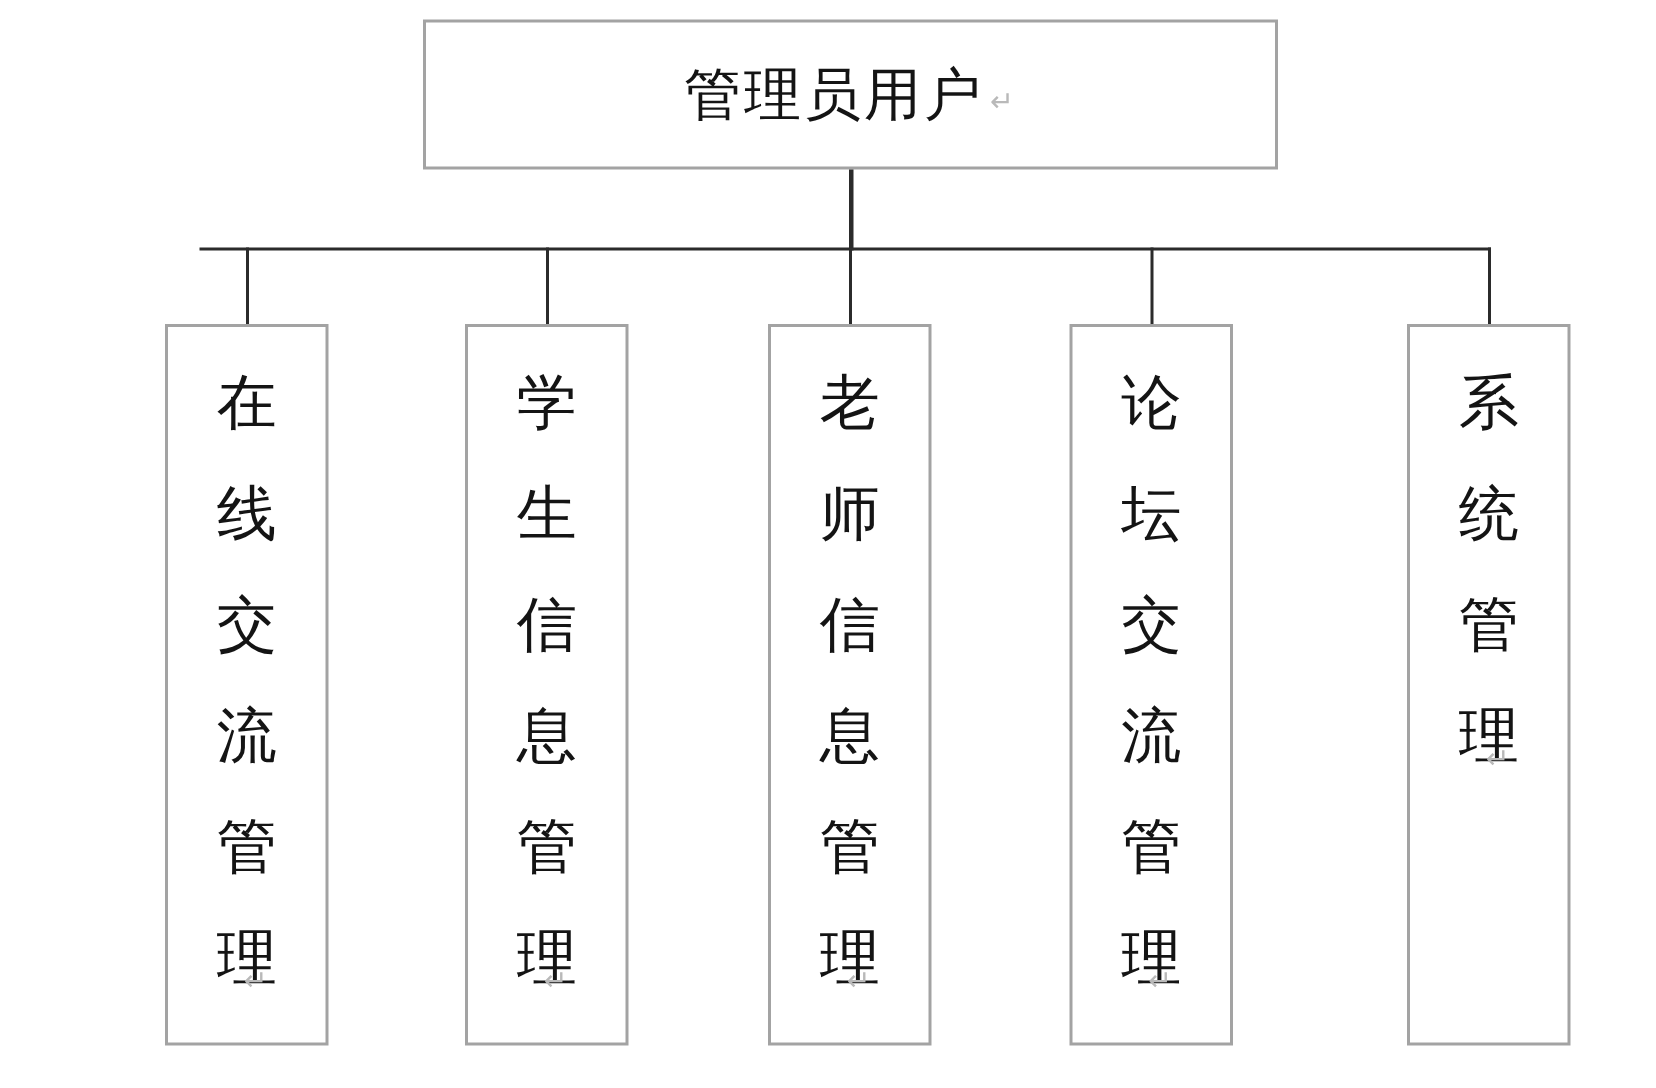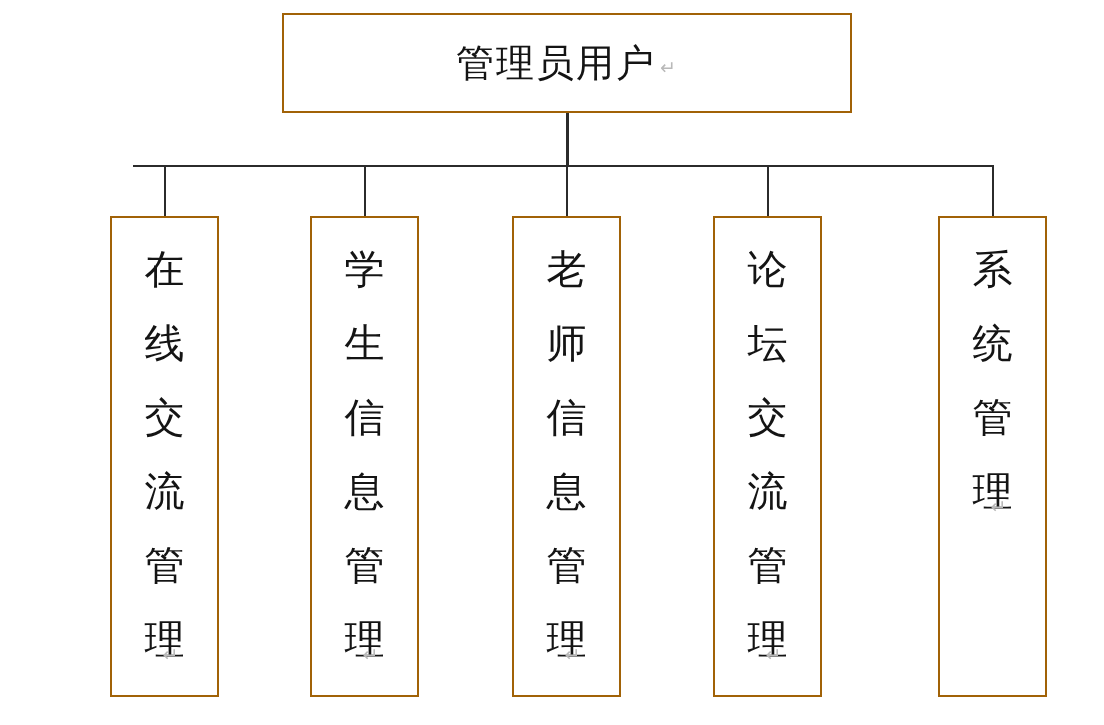--- a/index.html
+++ b/index.html
@@ -20,21 +20,21 @@
     width: 1104px;
     height: 725px;
     background: #ffffff;
   }
 
   
   .node {
     position: absolute;
     box-sizing: border-box;
     background: #ffffff;
-    border: 2px solid #a16207;
+    border: 2px solid #a3a3a3;
   }
 
   
   #root-node {
     left: 282px;
     top: 13px;
     width: 570px;
     height: 100px;
     display: flex;
     align-items: center;

